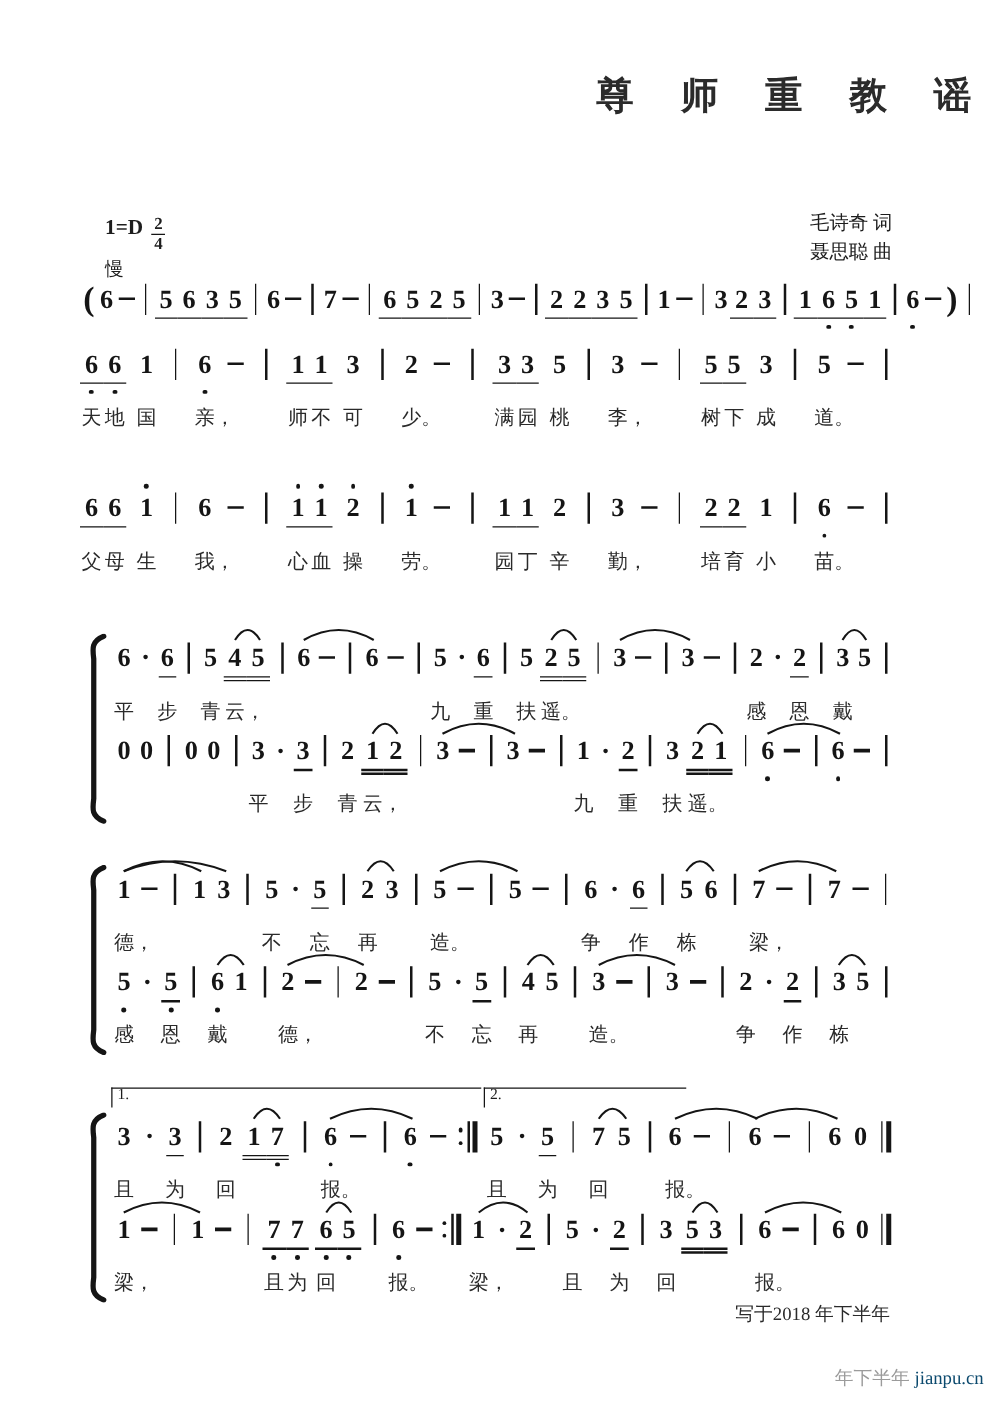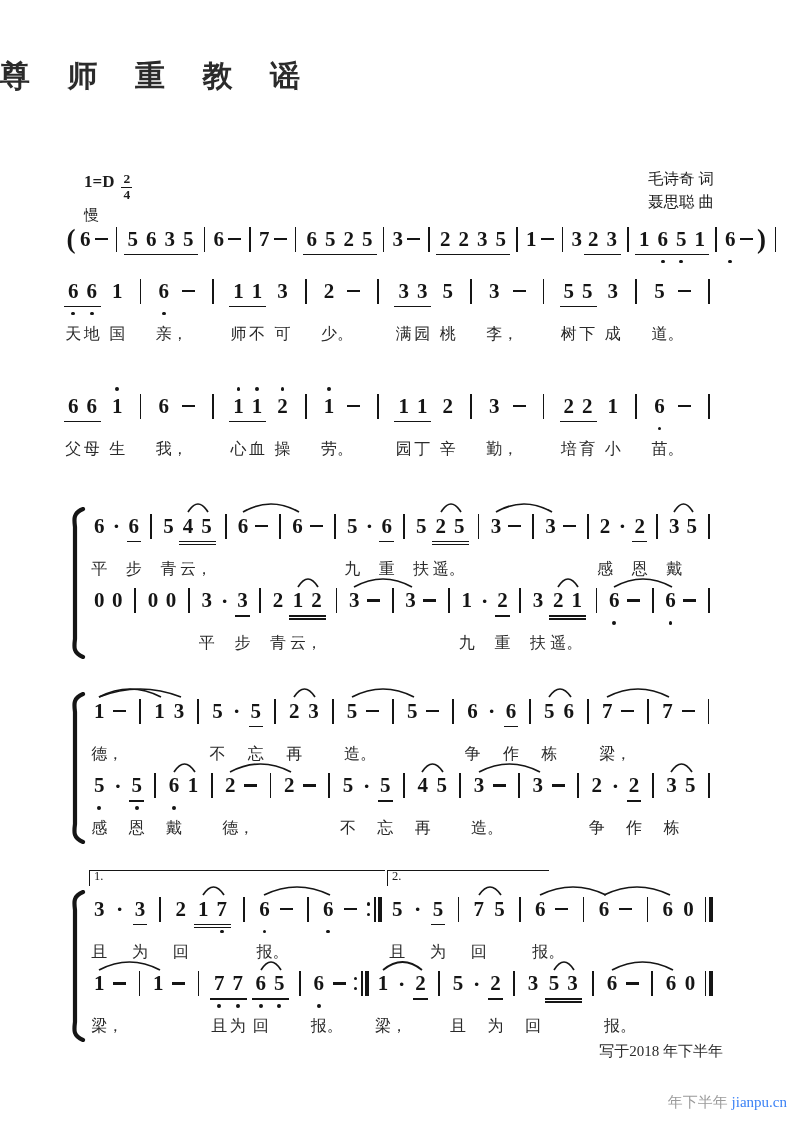--- a/index.html
+++ b/index.html
@@ -1,27 +1,27 @@
 <!DOCTYPE html>
 <html><head>
 <meta charset="utf-8">
 <style>
   html,body{margin:0;padding:0;background:#fff}
   .sheet{position:relative;width:792px;height:1121px;background:#fff;overflow:hidden;
          font-family:"Liberation Serif","DejaVu Serif",serif;color:#1d1d1d}
-  .title{position:absolute;top:56px;left:0;width:100%;text-align:left;
+  .title{position:absolute;top:56px;left:0;width:100%;text-align:right;
          font-size:30px;font-weight:bold;letter-spacing:15px;color:#2b2b2b;white-space:nowrap}
   .keyblock{position:absolute;top:172px;left:84px;font-size:17px;font-weight:bold}
   .keyline{display:inline-flex;}
   .meter{display:inline-flex;flex-direction:column;align-items:center;margin-left:7px;
          font-size:13.5px;line-height:1.1;font-weight:bold}
   .meter .mt{border-bottom:1.8px solid #151515;padding:0 2px}
   .tempo{font-size:15px;font-weight:normal;margin-top:3px}
   .credits{position:absolute;top:167px;left:648px;font-size:15.5px;line-height:23px;white-space:nowrap}
-  .footnote{position:absolute;top:1042px;left:11px;width:712px;text-align:right;font-size:15px;color:#2a2a2a}
+  .footnote{position:absolute;top:1042px;left:0;width:712px;text-align:right;font-size:15px;color:#2a2a2a}
   .watermark{position:absolute;top:1093px;right:5px;font-size:15px;white-space:nowrap}
 
   .sysline{position:relative;display:flex;justify-content:space-between;align-items:flex-start}
   .pos{position:absolute}
   .l0{top:218px;left:64px;width:652px}
   .l1{top:270px;left:64px;width:652px}
   .l2{top:385px;left:64px;width:652px}
   .sys2{position:absolute;left:92px;width:624px}
   .s3{top:505px}.s4{top:690px}.s5{top:888px}
   .brace{position:absolute;left:-26px;top:2px}
@@ -2907,16 +2907,16 @@
           <path d="M2 12 Q 32.5 -4 63 12" fill="none" stroke="#151515" stroke-width="1.7"></path>
         </svg>
       </div>
   </div>
 
   <div class="footnote">写于2018 年下半年</div>
 
   <div class="watermark">
     <span style="color: rgb(155, 155, 155);">年下半年</span>
     <span> </span>
-    <span style="color: #3b82f6;">jianpu.cn</span>
+    <span style="color: #0c4a6e;">jianpu.cn</span>
   </div>
 
 </div>
 
 </body></html>

